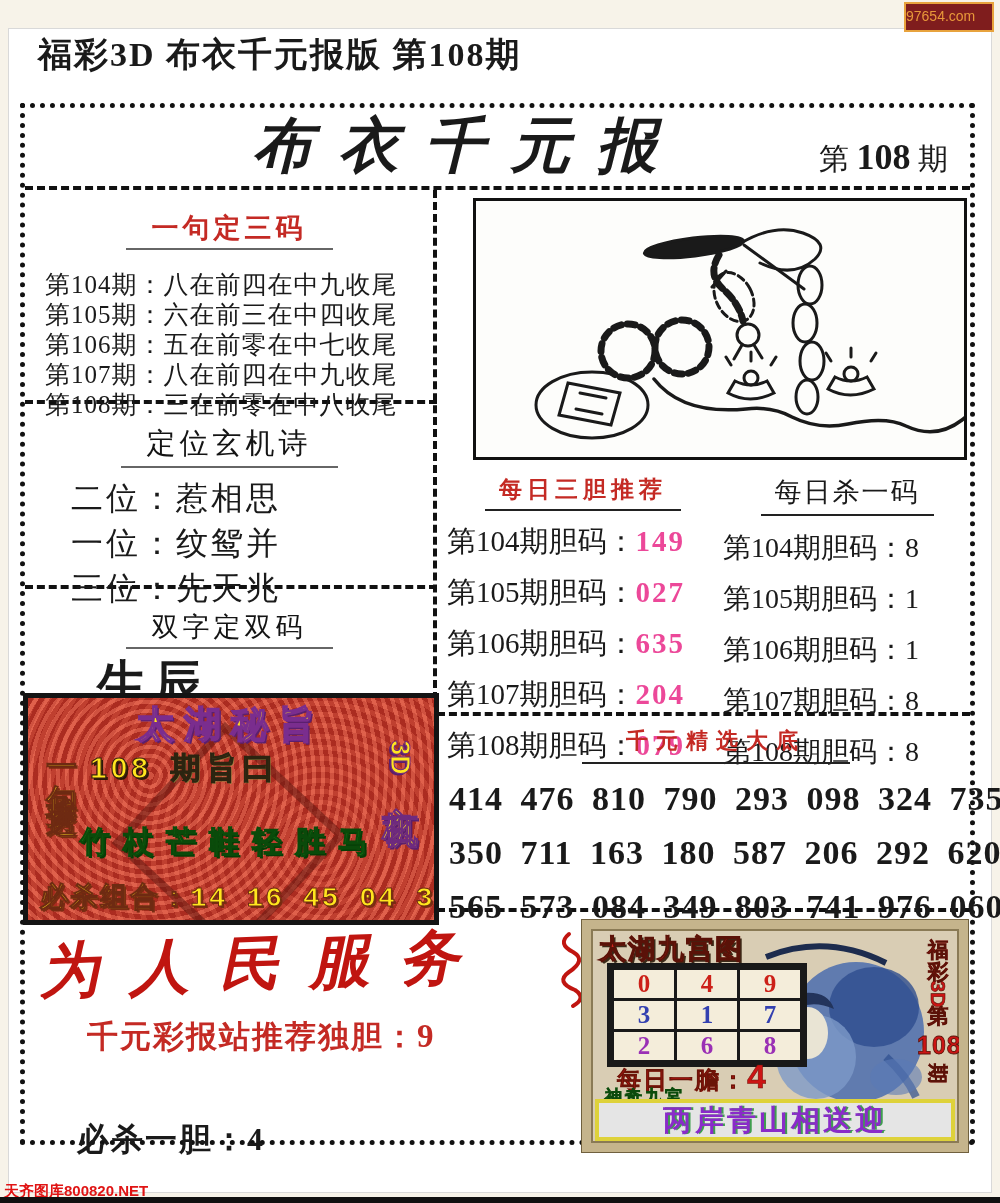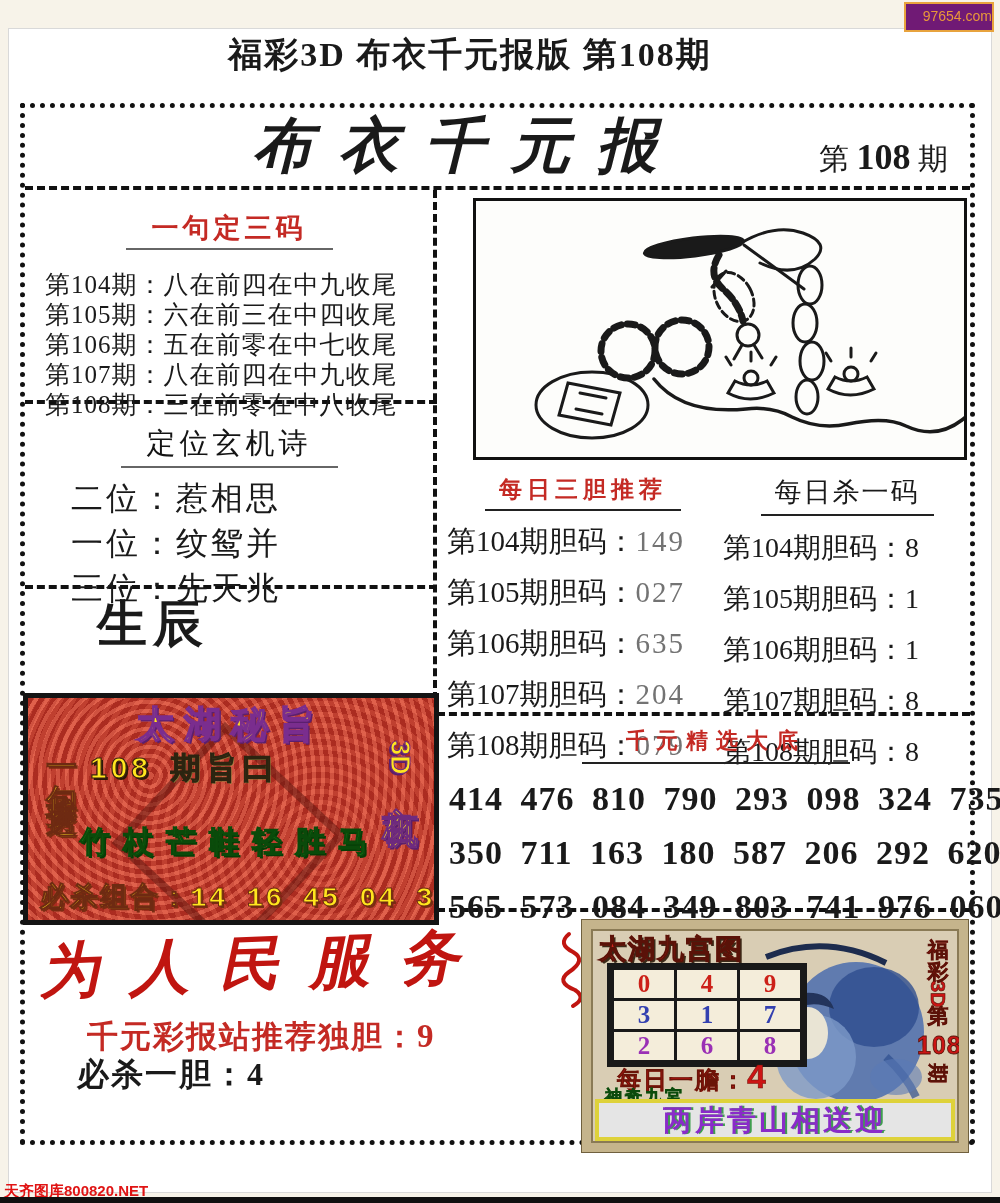--- a/index.html
+++ b/index.html
@@ -8,27 +8,27 @@
     background:#f7f3e9;
     font-family:"Liberation Serif","DejaVu Serif",serif;
     color:#1a1a1a;
   }
   .page-frame{
     position:absolute;left:8px;top:28px;right:8px;bottom:10px;
     background:#ffffff;border:1px solid #d9d9d9;
   }
   .site-badge{
     position:absolute;top:2px;right:6px;width:86px;height:26px;
-    background:#701a75;border:2px solid #e8a33d;color:#e8983a;
+    background:#7f1d1d;border:2px solid #e8a33d;color:#e8983a;
     font-family:"Liberation Sans","DejaVu Sans",sans-serif;
-    font-size:14px;line-height:24px;text-align:right;z-index:9;
+    font-size:14px;line-height:24px;text-align:left;z-index:9;
   }
   .page-title{
-    position:absolute;top:32px;left:0;width:940px;text-align:center;
-    font-size:34px;font-weight:bold;letter-spacing:2px;
+    position:absolute;top:32px;left:0;width:940px;text-align:left;
+    font-size:34px;font-weight:bold;letter-spacing:2px;padding-left:38px;
   }
   
   .sheet-box{
     position:absolute;left:20px;top:103px;width:945px;height:1032px;
     border:5px dotted #111;background:#fff;
   }
   .masthead{position:absolute;left:0;top:0;width:100%;height:78px;border-bottom:4px dashed #111;}
   .masthead-title{
     position:absolute;left:0;top:-2px;width:100%;text-align:center;
     font-size:60px;font-weight:bold;font-style:italic;letter-spacing:26px;
@@ -105,38 +105,38 @@
   .daily-wrap{position:absolute;left:412px;top:366px;width:534px;height:236px;}
   .daily-col{position:absolute;top:0;}
   .daily-three{left:10px;width:272px;}
   .daily-kill{left:286px;width:248px;}
   .daily-head{text-align:center;}
   .daily-head span{display:inline-block;border-bottom:2px solid #222;padding:0 14px 4px;}
   .dh-red{color:#c42a24;font-weight:bold;font-size:23px;letter-spacing:5px;}
   .dh-blk{font-size:27px;letter-spacing:2px;}
   .daily-row{font-size:29px;margin-top:11px;white-space:nowrap;}
   .daily-kill .daily-row{font-size:28px;margin-top:13px;}
-  .daily-row .val{color:#737373;font-weight:normal;letter-spacing:2px;}
+  .daily-row .val{color:#ec4899;font-weight:bold;letter-spacing:2px;}
   .daily-kill .daily-row .val{color:#1a1a1a;font-weight:normal;}
   
   .picks{position:absolute;left:412px;top:608px;width:534px;height:192px;text-align:center;margin-left:12px;}
   .picks-head{margin-top:10px;}
   .picks-head span{display:inline-block;border-bottom:2px solid #222;padding:0 44px 6px;
     color:#c42a24;font-weight:bold;font-size:22px;letter-spacing:8px;}
   .picks-row{font-size:34px;font-weight:bold;margin-top:16px;letter-spacing:1px;word-spacing:8px;white-space:nowrap;}
   
   .calligraphy{
     position:absolute;left:14px;top:816px;
     color:#c01510;font-size:60px;font-weight:bold;font-style:italic;
     letter-spacing:30px;transform:rotate(-2deg);white-space:nowrap;
   }
   .callig-sig{position:absolute;left:524px;top:822px;width:40px;height:80px;}
   .recommend-line{position:absolute;left:62px;top:908px;font-size:31px;font-weight:bold;color:#c42a24;letter-spacing:2px;}
   .recommend-line .val{font-size:33px;}
-  .killone-line{position:absolute;left:52px;top:945px;font-size:32px;font-weight:bold;letter-spacing:2px;}
+  .killone-line{position:absolute;left:52px;top:1010px;font-size:32px;font-weight:bold;letter-spacing:2px;}
   
   .jiugong{
     position:absolute;left:557px;top:812px;width:386px;height:232px;z-index:3;
     background:#d9cdb4;
     border:9px solid #c5b48c;box-sizing:border-box;
     box-shadow:inset 0 0 0 2px #8a7a55, 0 0 0 1px #70603e;
     overflow:hidden;font-family:"Liberation Sans","DejaVu Sans",sans-serif;
   }
   .jg-paint{position:absolute;right:28px;top:8px;width:185px;height:165px;}
   .jg-title{
@@ -219,20 +219,21 @@
   <div class="sec sec-poem">
     <div class="sec-head"><span class="blk-head">定位玄机诗</span></div>
     <div class="lines">
       <div>二位：惹相思</div>
       <div>一位：纹鸳并</div>
       <div>三位：先天兆</div>
     </div>
   </div>
 
   <div class="sec sec-double">
+    <div class="sec-head"><span class="blk-head" style="font-size:27px;">双字定双码</span></div>
     <div class="big">生辰</div>
   </div>
 
   <div class="stamp">
     <div class="stamp-diamond"></div>
     <div class="stamp-title">太湖秘旨</div>
     <div class="stamp-left">一句掺透</div>
     <div class="stamp-issue">
       <span class="num">108</span>
       <span class="lab">期旨曰</span>

